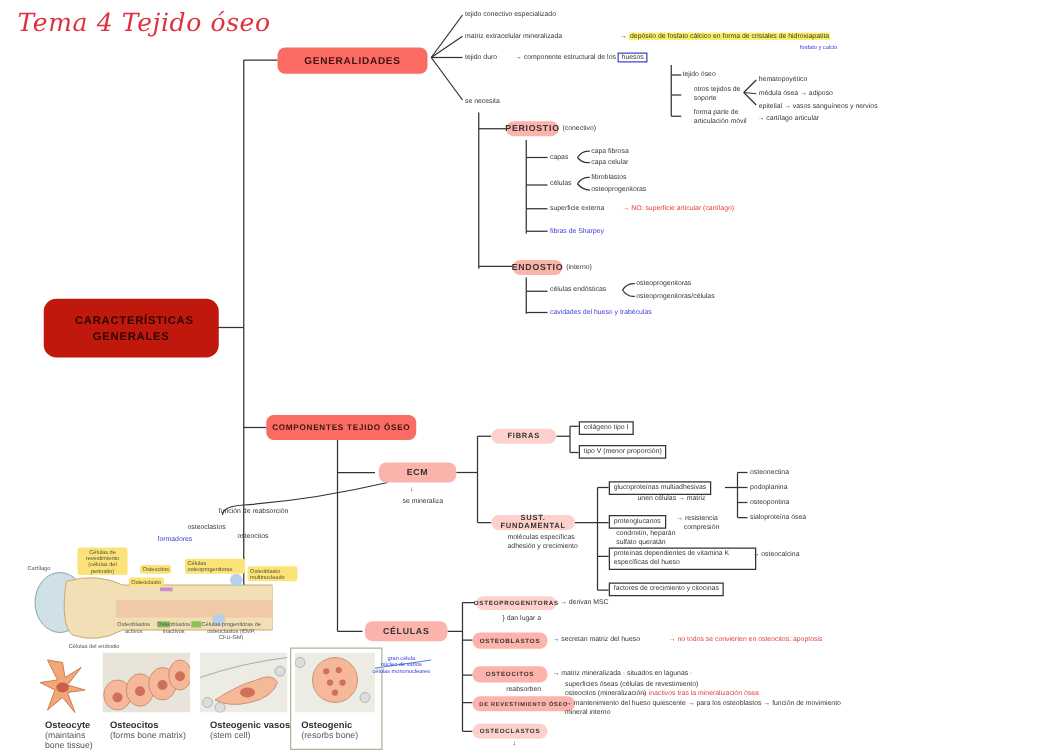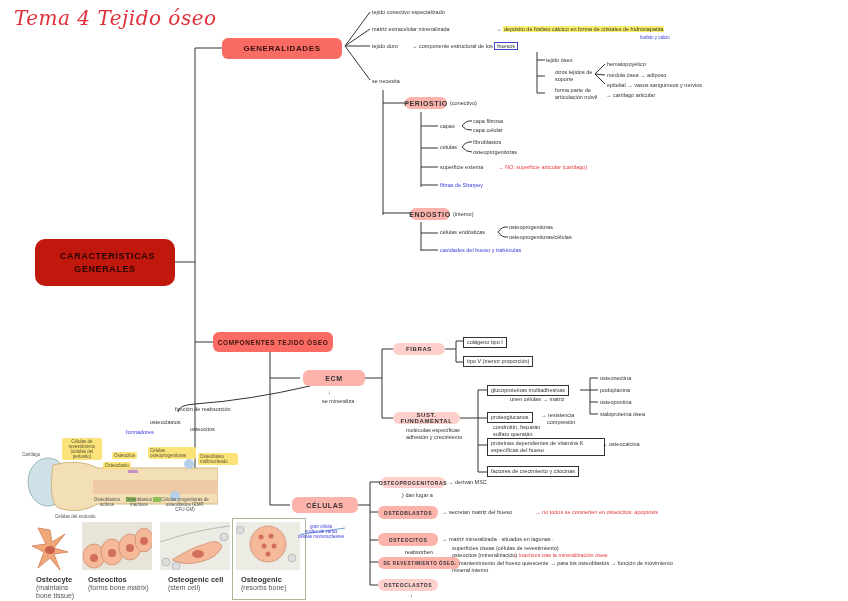--- a/index.html
+++ b/index.html
@@ -289,14 +289,14 @@
     <circle cx="56" cy="36" r="4" fill="#ddd" stroke="#999" stroke-width="0.5"></circle>
 </svg>
 <div class="t blue" style="left:298px;top:524px;font-size:4.5px;line-height:5px;text-align:center;">
   <div>gran célula</div>
   <div>núcleo de varios</div>
   <div>células mononucleares</div>
 </div>
 
 <div class="cap" style="left:36px;top:576px;"><b>Osteocyte</b><br><span style="display:inline-block;width:40px;">(maintains bone tissue)</span></div>
 <div class="cap" style="left:88px;top:576px;"><b>Osteocitos</b><br><span>(forms bone matrix)</span></div>
-<div class="cap" style="left:168px;top:576px;"><b>Osteogenic cell</b><br><span>(stem cell)</span></div>
+<div class="cap" style="left:168px;top:576px;"><b>Osteogenic vasos</b><br><span>(stem cell)</span></div>
 <div class="cap" style="left:241px;top:576px;"><b>Osteogenic</b><br><span>(resorbs bone)</span></div>
 
 </body></html>

